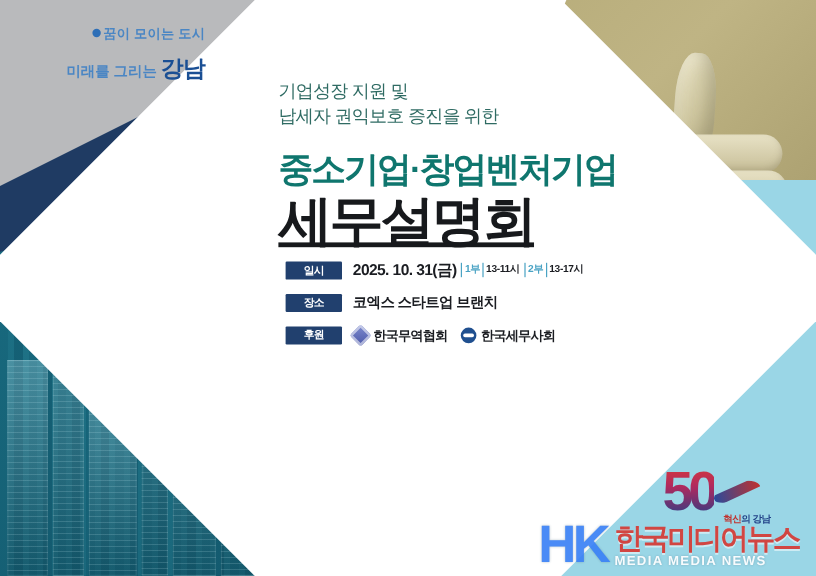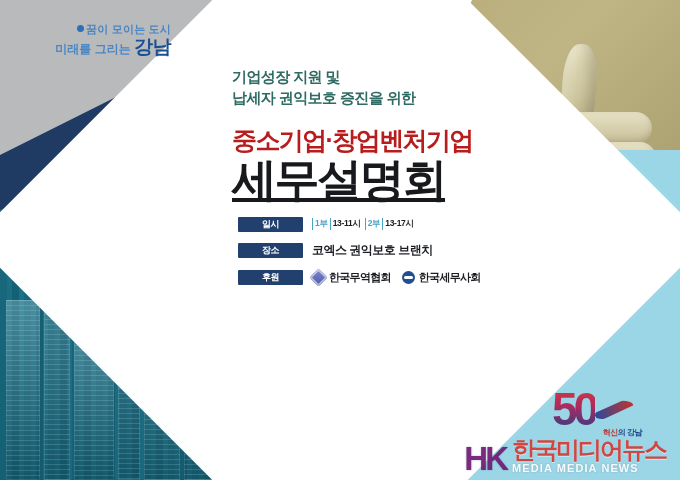--- a/index.html
+++ b/index.html
@@ -106,57 +106,57 @@
     line-height:1.05;
     text-align:right;
   }
   .gn-l1{
     font-size:11px;font-weight:700;letter-spacing:.2px;
     color:#4a86c4;white-space:nowrap;
     display:block;
   }
   .gn-l2{
     font-size:12px;font-weight:700;white-space:nowrap;
-    color:#4a86c4;display:block;margin-top:1px;
+    color:#4a86c4;display:block;margin-top:12px;
   }
   .gn-l2 b{font-size:19px;color:#1a4f94;font-weight:700;letter-spacing:-.5px;}
   .gn-dot{
     display:inline-block;width:7px;height:7px;border-radius:50%;
     background:#2e6fb7;margin-right:2px;vertical-align:1px;
   }
 
   .headline{
     position:absolute;left:232px;top:66px;width:300px;
   }
   .sub-line{
-    font-size:15px;font-weight:700;color:#2f6b63;
+    font-size:15px;font-weight:400;color:#2f6b63;
     line-height:1.42;letter-spacing:-.6px;white-space:nowrap;
   }
   .title-small{
     margin-top:18px;
-    font-size:25px;font-weight:800;color:#b91c1c;
+    font-size:29px;font-weight:800;color:#0f766e;
     letter-spacing:-1.6px;white-space:nowrap;line-height:1.1;
   }
   .title-big{
     margin-top:2px;
     font-size:45px;font-weight:800;color:#17191c;
     letter-spacing:-2.4px;white-space:nowrap;line-height:1.06;text-decoration:underline;
   }
 
   .info{
     position:absolute;left:238px;top:216px;width:300px;
   }
   .info-row{
     display:flex;align-items:center;
     margin-bottom:10px;
     min-height:16px;
   }
   .chip{
     flex:0 0 auto;
-    width:65px;height:15px;
+    width:47px;height:15px;
     background:#21406e;
     color:#ffffff;
     font-size:9px;font-weight:700;letter-spacing:-.6px;
     display:flex;align-items:center;justify-content:center;
     margin-right:9px;
     border-radius:1px;
   }
   .info-val{
     font-size:12px;font-weight:700;color:#1b1d22;
     letter-spacing:-.5px;white-space:nowrap;
@@ -232,21 +232,21 @@
   }
   .em-tag em{font-style:normal;color:#c0332f;}
 
   
   .press{
     position:absolute;right:14px;bottom:6px;
     display:flex;align-items:flex-end;gap:6px;
     opacity:.92;
   }
   .press-hk{
-    font-size:33px;font-weight:800;color:#701a75;
+    font-size:44px;font-weight:800;color:#3b82f6;
     letter-spacing:-3px;line-height:.9;
     text-shadow:0 0 2px rgba(90,120,140,.55);
   }
   .press-tx{line-height:1;margin-top:12px;}
   .press-kr{
     font-size:24px;font-weight:800;color:#d63a35;letter-spacing:-2px;
     text-shadow:0 1px 0 rgba(255,255,255,.55);
     display:block;
   }
   .press-en{
@@ -314,34 +314,35 @@
       <div class="sub-line">납세자 권익보호 증진을 위한</div>
       <div class="title-small">중소기업·창업벤처기업</div>
       <div class="title-big">세무설명회</div>
     </div>
 
     <div class="info">
 
       <div class="info-row">
         <div class="chip">일시</div>
         <div class="info-val">
+          <span class="date-main">2025. 10. 31(금)</span>
           <span class="sess">
             <span class="part">1부</span>
             <span>13-11시</span>
           </span>
           <span class="sess">
             <span class="part">2부</span>
             <span>13-17시</span>
           </span>
         </div>
       </div>
 
       <div class="info-row">
         <div class="chip">장소</div>
-        <div class="info-val">코엑스 권익보호 브랜치</div>
+        <div class="info-val">코엑스 스타트업 브랜치</div>
       </div>
 
 
       <div class="info-row">
         <div class="chip">후원</div>
         <div class="info-val">
           <span class="sponsors">
             <span class="sp">
               <i class="sp-ico-kita"></i>
               <span class="sp-name">한국무역협회</span>

